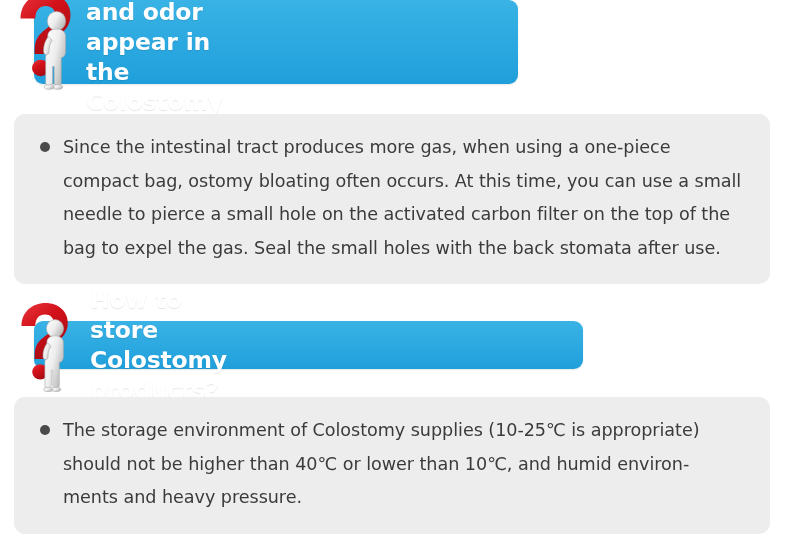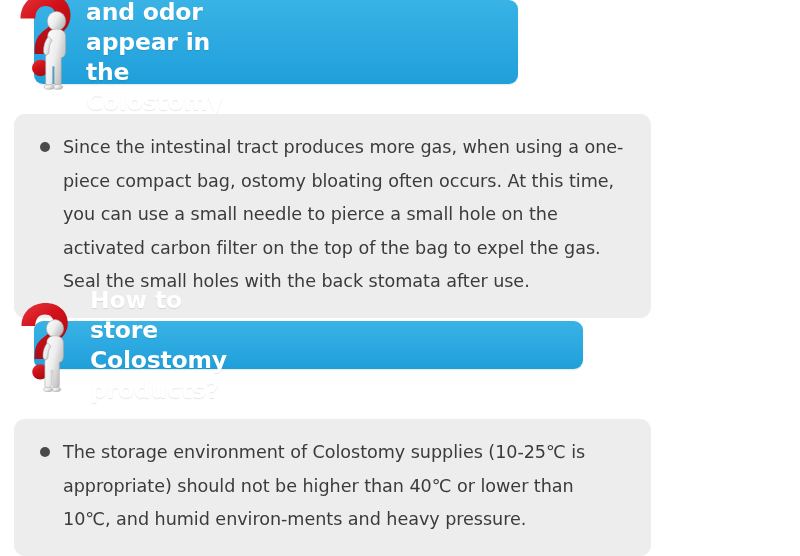--- a/index.html
+++ b/index.html
@@ -85,28 +85,28 @@
     top: -23px;
     width: 74px;
     height: 96px;
   }
   .q-icon svg { display: block; width: 100%; height: 100%; }
 
   
   .a-panel {
     position: absolute;
     left: 14px;
-    width: 637px;
+    width: 756px;
     background: #ededed;
     border-radius: 11px;
     box-sizing: border-box;
     padding: 17px 26px 19px 26px;
   }
   .block-1 .a-panel { top: 114px; }
-  .block-2 .a-panel { top: 98px; }
+  .block-2 .a-panel { top: 76px; }
 
   .a-item {
     display: flex;
     align-items: flex-start;
   }
   .a-bullet {
     flex: 0 0 auto;
     width: 10px;
     height: 10px;
     border-radius: 50%;

